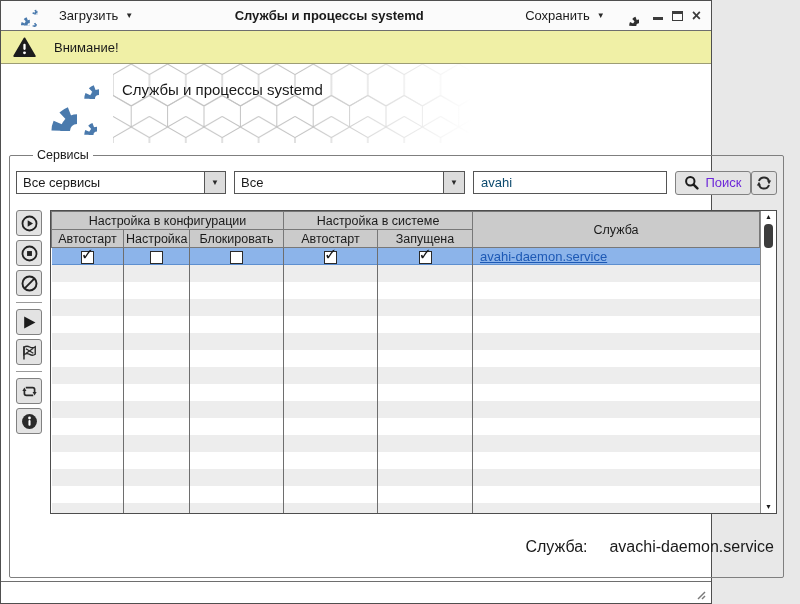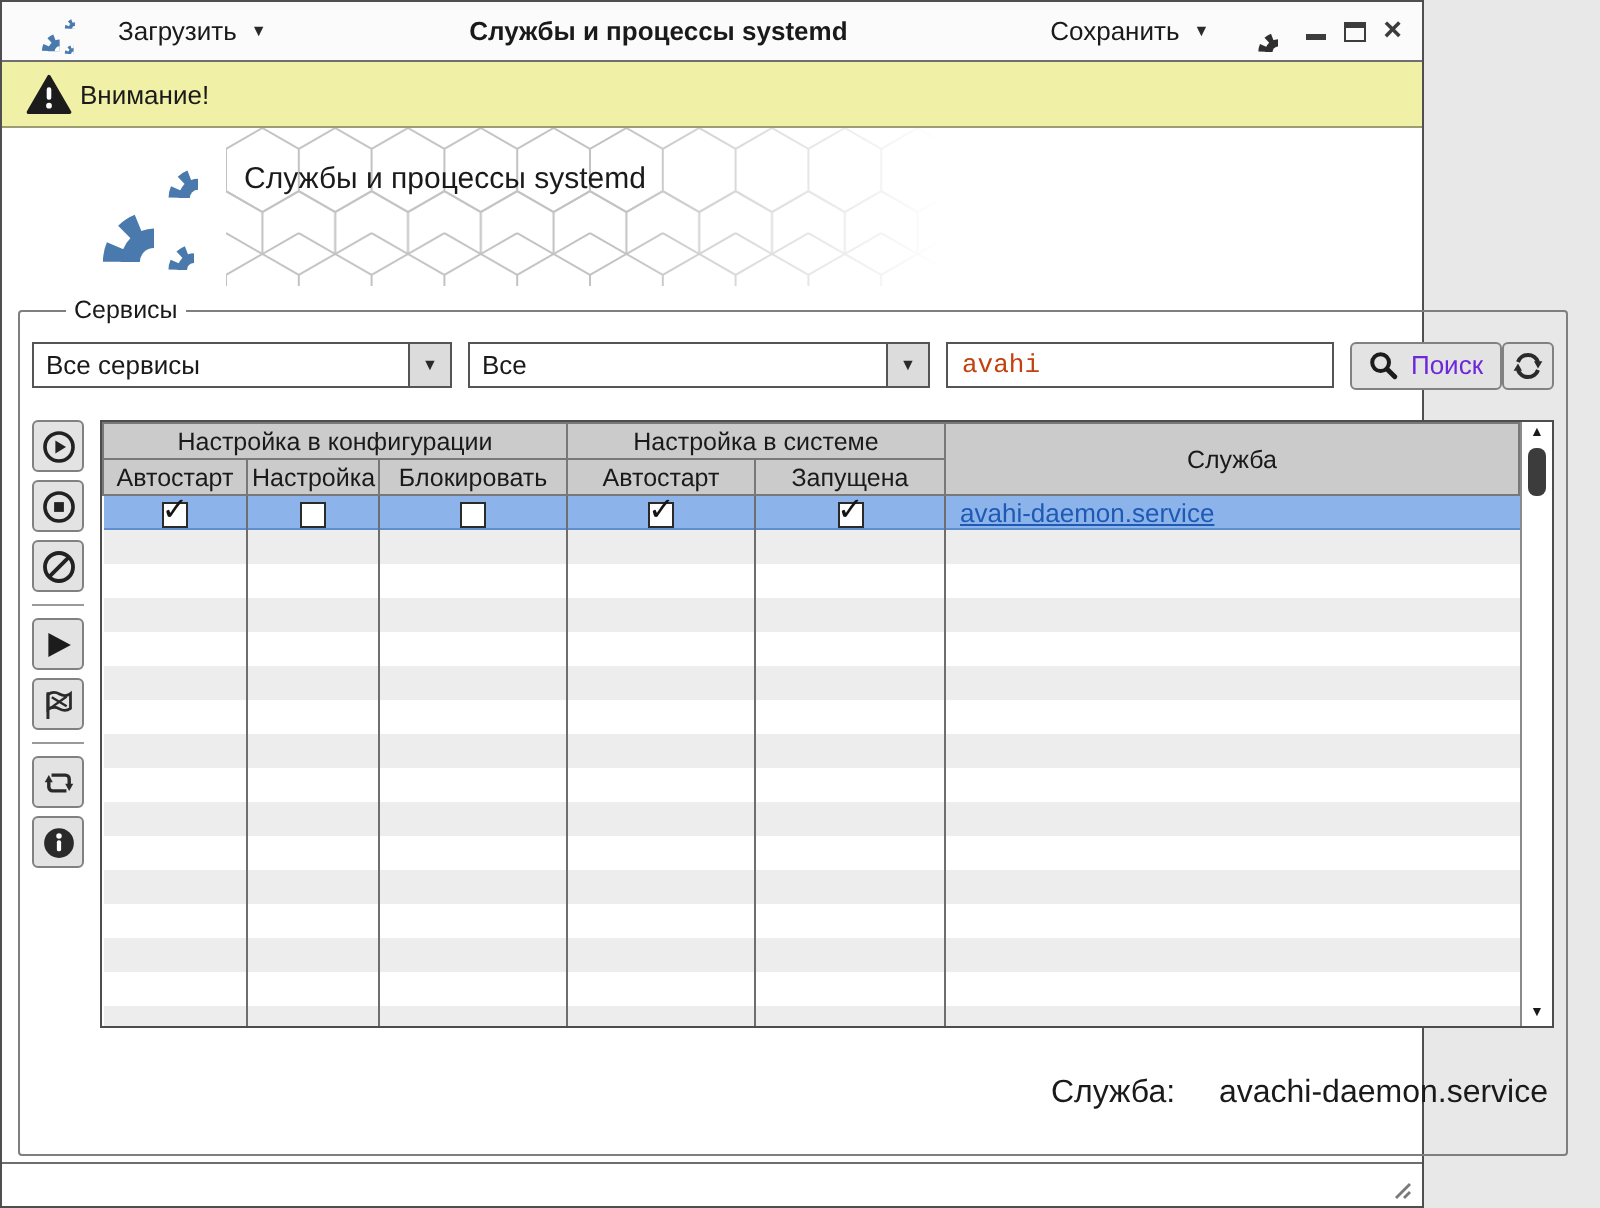--- a/index.html
+++ b/index.html
@@ -13,42 +13,42 @@
   .menu-btn { display:flex; align-items:center; gap:7px; cursor:default; padding:2px 4px; }
   .caret { font-size:8px; color:#2a2a2a; line-height:1; }
   .tb-title { flex:1; text-align:center; font-weight:bold; font-size:13px; }
   .settings-btn { width:20px; height:20px; margin:0 14px 0 10px; color:#2f2f2f; }
   .winctl { display:flex; align-items:center; gap:9px; }
   .ctl-min { width:10px; height:3px; background:#3c3c3c; margin-top:6px; }
   .ctl-max { width:11px; height:10px; border:1px solid #3c3c3c; border-top:3px solid #3c3c3c; }
   .ctl-close { font-size:16px; font-weight:bold; color:#3c3c3c; line-height:14px; }
 
   
-  .warnbar { height:30px; flex:0 0 30px; background:#f0f0a6; border-bottom:1px solid #9d9d75; display:flex; align-items:center; padding:16px 12px; gap:4px; }
+  .warnbar { height:30px; flex:0 0 30px; background:#f0f0a6; border-bottom:1px solid #9d9d75; display:flex; align-items:center; padding:16px 12px; gap:18px; }
   .warnbar svg { width:23px; height:21px; }
 
   
   .header { height:79px; flex:0 0 79px; background:#fff; position:relative; overflow:hidden; }
   .hexes { position:absolute; left:112px; top:0; }
   .header .biglogo { position:absolute; left:22px; top:5px; width:86px; height:69px; color:#4a7aad; }
   .h-title { position:absolute; left:121px; top:17px; font-size:15px; }
   .h-sub   { position:absolute; left:121px; top:46px; font-size:13px; }
 
   
   .main { flex:1; padding:5px 8px 3px 8px; display:flex; min-height:0; }
   fieldset.services { flex:1; border:1px solid #7f7f7f; border-radius:2px; padding:6px 5px 8px 5px; display:flex; flex-direction:column; min-height:0;align-items:flex-end; }
   fieldset.services legend { font-size:12.5px; margin-left:18px; padding:0 4px; }
 
   .filter-row { display:flex; align-items:center; height:23px; flex:0 0 23px; margin:3px 1px 16px 1px; }
   .combo { display:flex; border:1px solid #555; background:#fff; height:23px; }
   .combo-text { flex:1; padding:3px 6px; white-space:nowrap; overflow:hidden; }
   .combo-btn { width:21px; background:#dcdcdc; border-left:1px solid #555; display:flex; align-items:center; justify-content:center; }
   .combo1 { width:210px; margin-right:8px; }
   .combo2 { width:231px; margin-right:8px; }
-  .search-input { width:194px; height:23px; border:1px solid #555; padding:2px 7px; font-family:Liberation Mono, monospace; font-size:13px; color:#c2410c; }
+  .search-input { width:194px; height:23px; border:1px solid #555; padding:2px 7px; font-family:Liberation Sans, sans-serif; font-size:13px; color:#0c4a6e; }
   .btn { background:#e3e3e3; border:1px solid #818181; border-radius:3px; color:#6d28d9; display:flex; align-items:center; justify-content:center; }
   .search-btn { width:76px; height:24px; margin-left:8px; gap:6px; font-size:13px; }
   .refresh-btn { width:26px; height:24px; margin-left:auto; }
 
   .content { display:flex; flex:1; min-height:0; gap:7px; padding:0 1px; }
   .tools { width:27px; flex:0 0 27px; display:flex; flex-direction:column; }
   .tool-btn { width:26px; height:26px; margin-bottom:4px; }
   .tool-btn svg { width:17px; height:17px; }
   .tool-sep { height:1px; background:#9a9a9a; margin:2px 0 6px 0; width:26px; }
 

